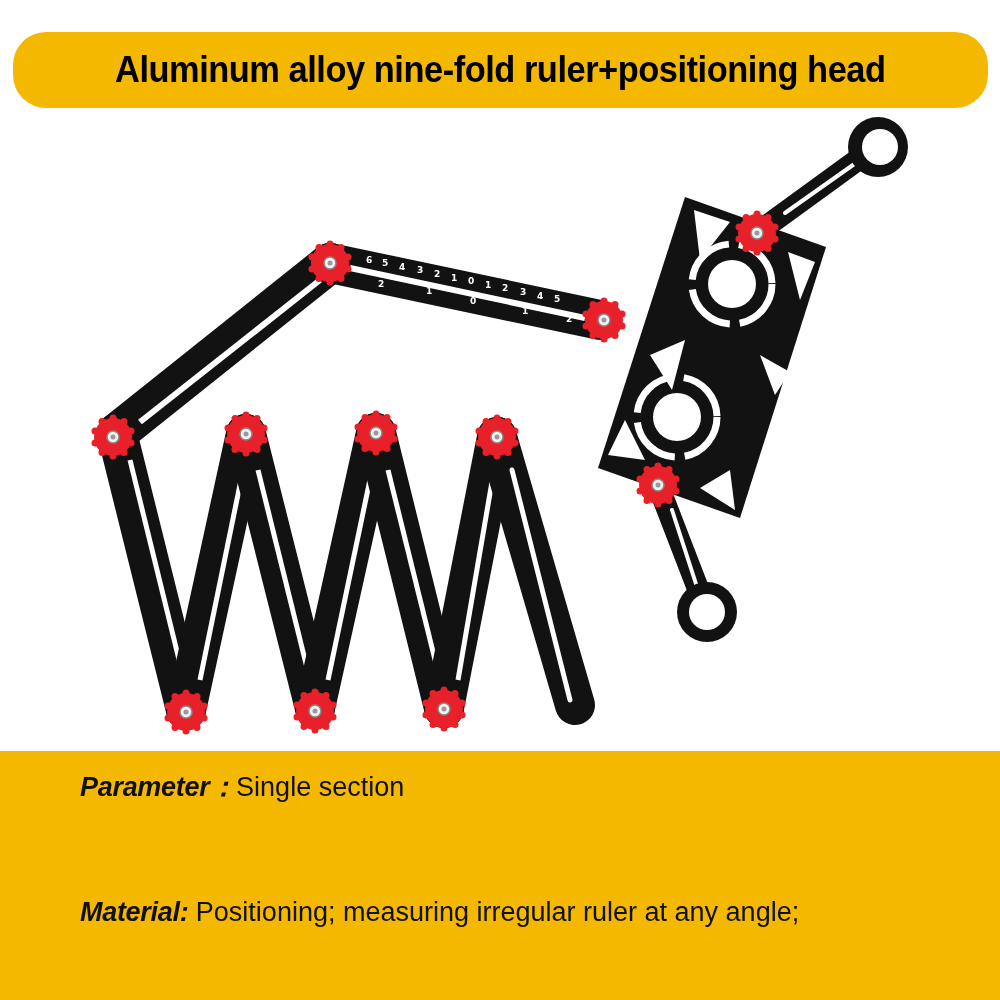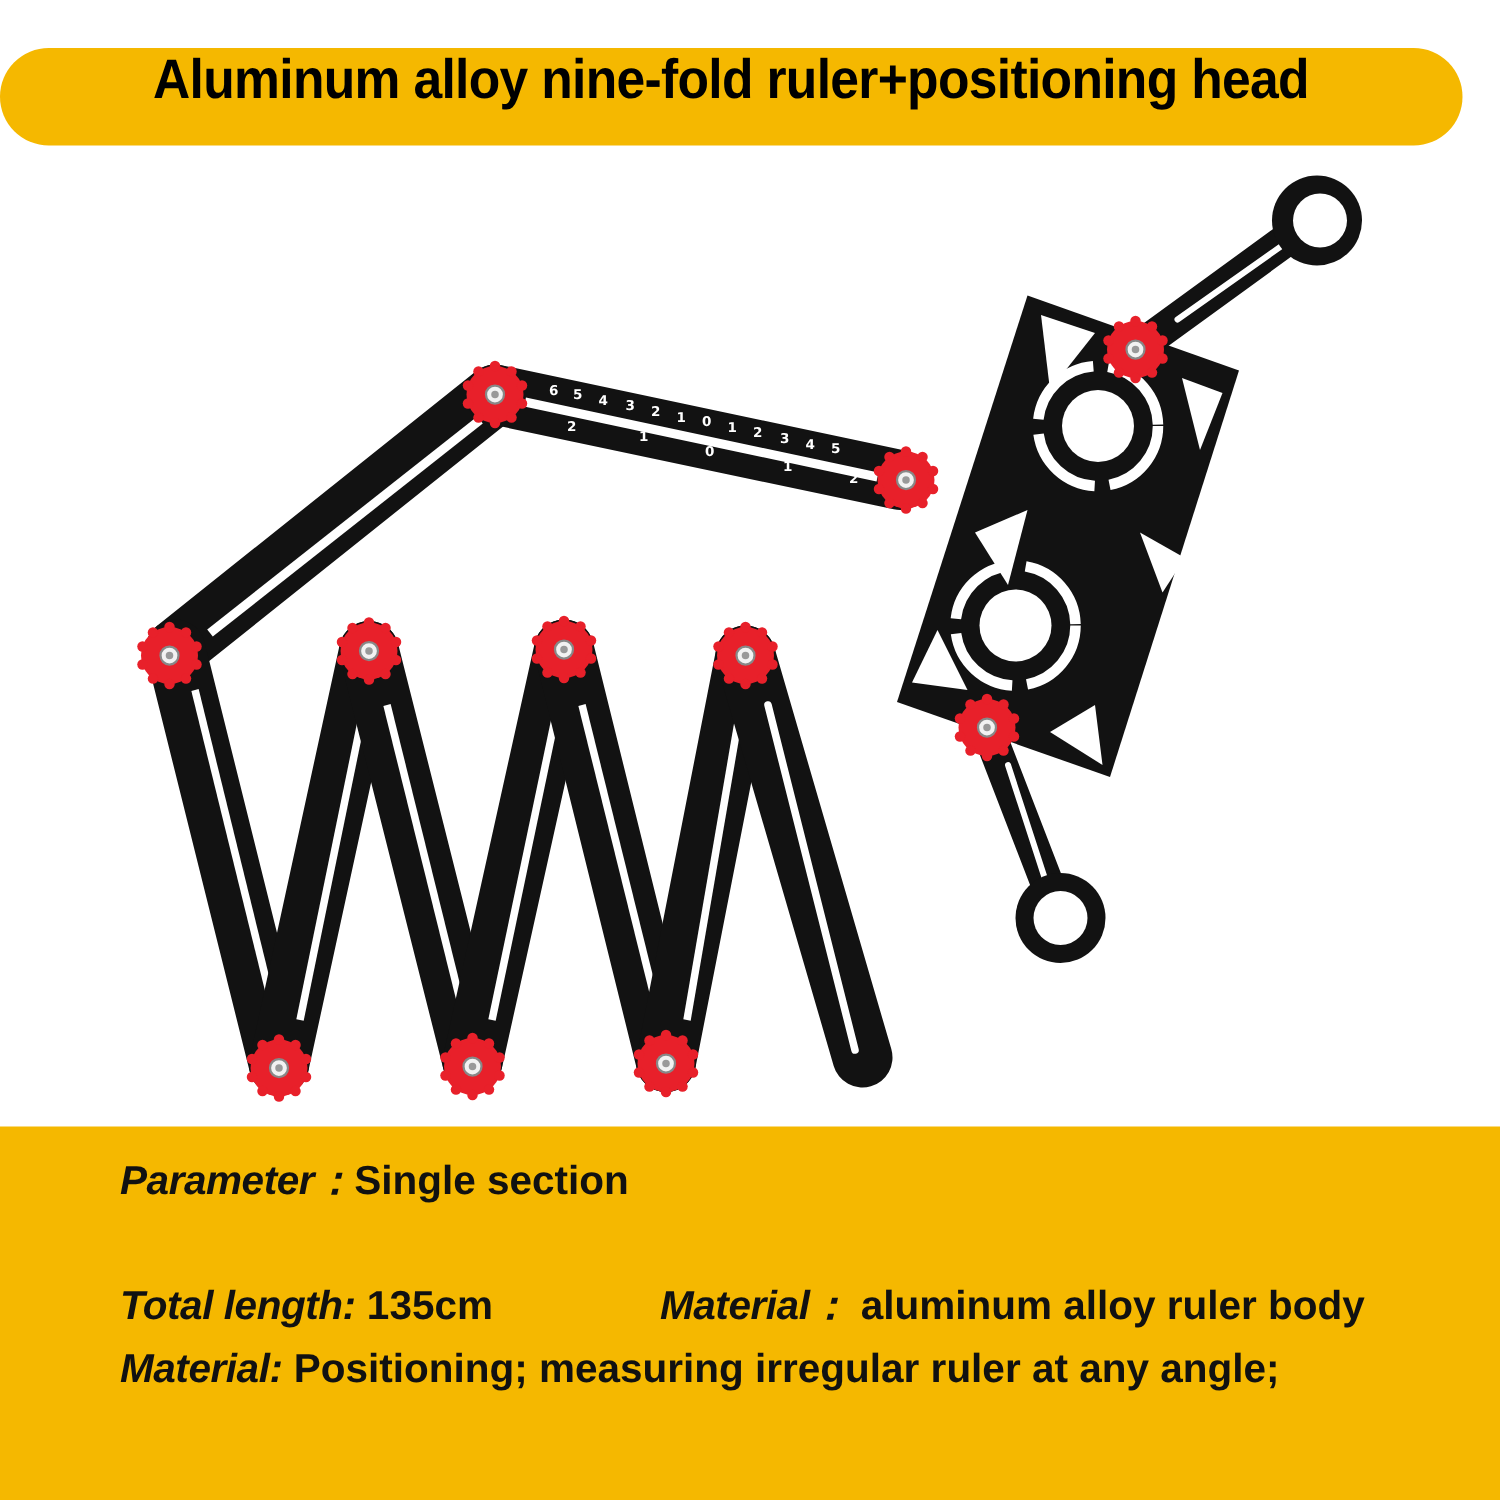--- a/index.html
+++ b/index.html
@@ -2,39 +2,39 @@
 <html><head>
 <meta charset="utf-8">
 <style>
   html, body { margin: 0; padding: 0; }
   body {
     width: 1000px; height: 1000px; position: relative; overflow: hidden;
     background: #ffffff;
     font-family: "Liberation Sans", "DejaVu Sans", sans-serif;
   }
   .title-pill {
-    position: absolute; left: 0; top: 32px; width: 975px; height: 65px;
+    position: absolute; left: 13px; top: 32px; width: 975px; height: 76px;
     border-radius: 33px;
-    display: flex; justify-content: center;
+    display: flex; align-items: center; justify-content: center;
   }
   .title-pill h1 {
     margin: 0; font-size: 37px; font-weight: 700; color: #000;
     letter-spacing: -0.5px; white-space: nowrap;
     transform: scaleX(0.93);
   }
   .product-art { position: absolute; left: 0; top: 105px; width: 1000px; height: 645px; }
   .spec-panel {
     position: absolute; left: 0; top: 751px; width: 1000px; height: 249px;
   }
   .spec-line {
     position: absolute; left: 80px; font-size: 27px; color: #111;
     white-space: nowrap; line-height: 32px;
   }
   .spec-line .k { font-weight: 700; letter-spacing: -0.3px; font-style: italic; }
-  .spec-line .v { font-weight: 700; }
+  .spec-line .v { font-weight: 400; }
   .inline-pair { position: absolute; left: 440px; top: 0; white-space: nowrap; }
 </style>
 </head>
 <body>
 
 <div class="title-pill" id="titlePill" style="background: rgb(245, 184, 0);">
   <h1>Aluminum alloy nine-fold ruler+positioning head</h1>
 </div>
 
 <svg class="product-art" viewBox="0 105 1000 645" xmlns="http://www.w3.org/2000/svg">
@@ -138,22 +138,16 @@
     <use href="#knob" x="186" y="712"></use>
     <use href="#knob" x="315" y="711"></use>
     <use href="#knob" x="444" y="709"></use>
   </g>
 </svg>
 
 <div class="spec-panel" id="specPanel" style="background: rgb(245, 184, 0);">
   <div class="spec-line" style="top:20px">
     <span class="k">Parameter：</span><span class="v">Single section</span>
   </div>
-  <div class="spec-line" style="top:103px; width:900px;">
-    <span class="k">Total length:</span><span class="v"> 135cm</span>
-    <span class="inline-pair" style="left:360px">
-      <span class="k">Material：</span><span class="v"> aluminum alloy ruler body</span>
-    </span>
-  </div>
   <div class="spec-line" style="top:145px">
     <span class="k">Material:</span><span class="v"> Positioning; measuring irregular ruler at any angle;</span>
   </div>
 </div>
 
 </body></html>

